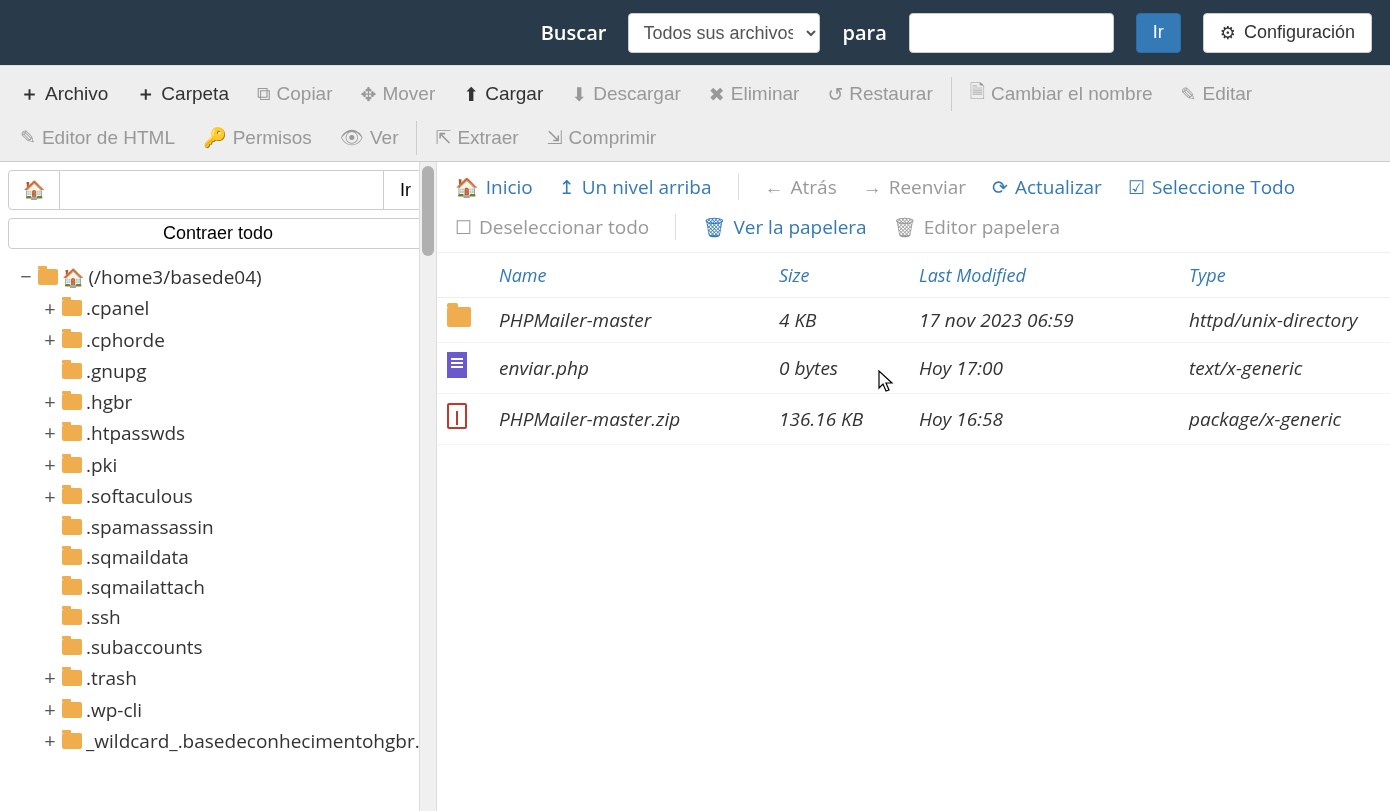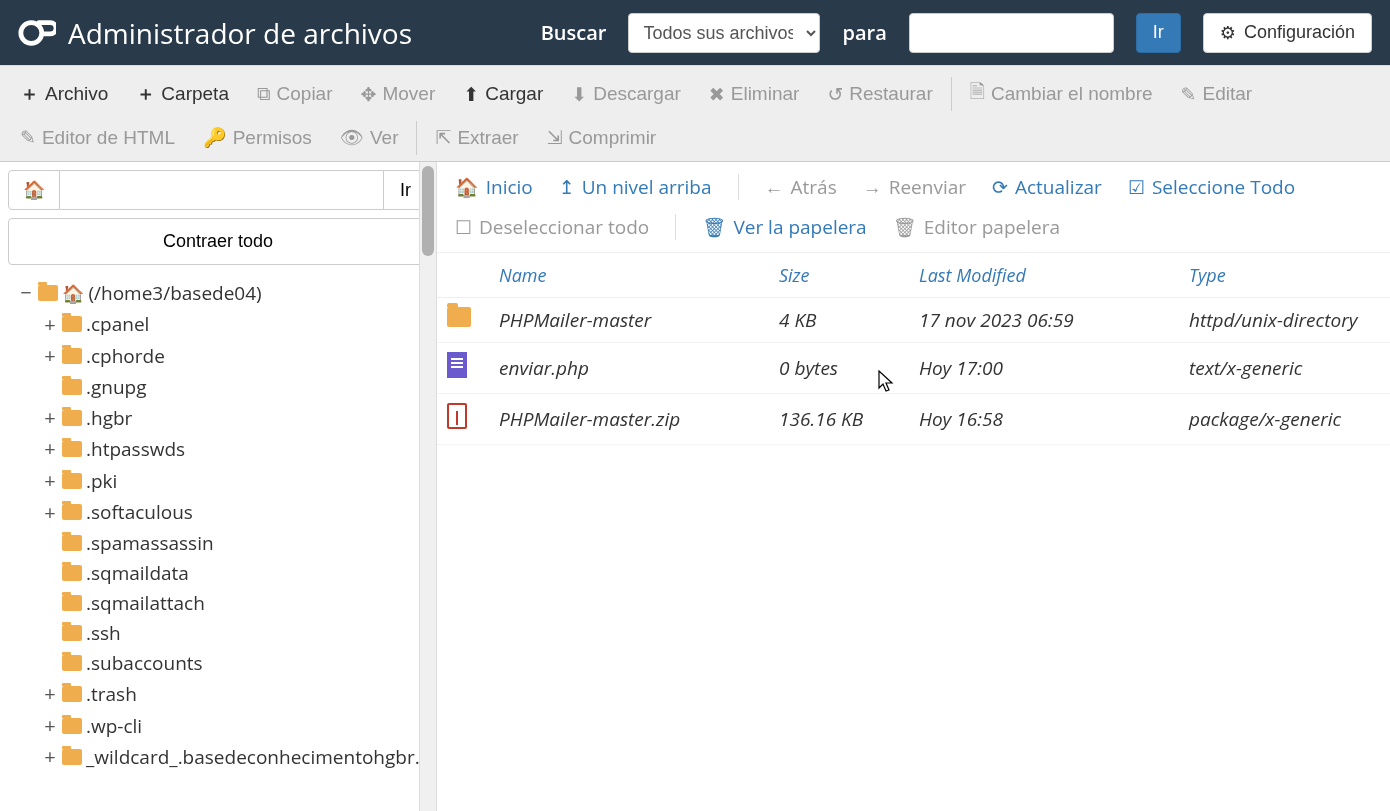--- a/index.html
+++ b/index.html
@@ -19,21 +19,21 @@
 .toolbar-btn.disabled { color: #999; cursor: default; }
 .toolbar-sep { width: 1px; height: 34px; background: #ccc; margin: 0 4px; }
 .main { display: flex; height: calc(811px - 65px - 96px); }
 .sidebar { width: 437px; border-right: 1px solid #ddd; position: relative; display: flex; flex-direction: column; }
 .scrollbar-fake { position: absolute; right: 0; top: 0; width: 17px; height: 100%; background: #f0f0f0; border-left: 1px solid #ddd; }
 .scrollbar-thumb { position: absolute; top: 4px; left: 2px; width: 12px; height: 90px; background: #b0b0b0; border-radius: 6px; }
 .path-row { padding: 8px; display: flex; gap: 0; }
 .home-btn { border: 1px solid #ccc; border-radius: 4px 0 0 4px; padding: 6px 14px; background: #fff; cursor: pointer; font-size: 18px; }
 .path-input { flex: 1; border: 1px solid #ccc; border-left: none; height: 40px; padding: 4px 10px; font-size: 18px; }
 .go-path-btn { border: 1px solid #ccc; border-left: none; border-radius: 0 4px 4px 0; padding: 6px 14px; background: #fff; cursor: pointer; font-size: 18px; min-width: 44px; }
-.collapse-btn { margin: 0 8px 8px 8px; border: 1px solid #ccc; border-radius: 4px; padding: 12px; background: #fff; cursor: pointer; font-size: 18px; text-align: center; }
+.collapse-btn { margin: 0 8px 8px 8px; border: 1px solid #ccc; border-radius: 4px; padding: 4px; background: #fff; cursor: pointer; font-size: 18px; text-align: center; }
 .tree { padding: 4px 4px 4px 18px; overflow: hidden; font-size: 19px; line-height: 1.58; }
 .tree-row { display: flex; align-items: center; gap: 4px; white-space: nowrap; cursor: pointer; }
 .tree-toggle { width: 16px; text-align: center; color: #555; font-size: 20px; user-select: none; }
 .folder-ico { width: 20px; height: 16px; display: inline-block; background: #f0ad4e; border-radius: 2px; position: relative; flex-shrink: 0; }
 .folder-ico::before { content: ""; position: absolute; top: -3px; left: 0; width: 9px; height: 3px; background: #f0ad4e; border-radius: 1px 1px 0 0; }
 .folder-ico.open { background: #f0ad4e; }
 .home-ico { font-size: 18px; color: #333; }
 .tree-children { padding-left: 24px; }
 .content { flex: 1; display: flex; flex-direction: column; }
 .action-bar { padding: 8px 18px; display: flex; flex-wrap: wrap; gap: 6px 26px; align-items: center; border-bottom: 1px solid #eee; }
@@ -50,27 +50,20 @@
 .doc-ico { width: 20px; height: 26px; background: #6a5acd; display: inline-block; position: relative; }
 .doc-ico::after { content: ""; position: absolute; top: 6px; left: 4px; right: 4px; height: 2px; background: #fff; box-shadow: 0 4px 0 #fff, 0 8px 0 #fff; }
 .zip-ico { width: 20px; height: 26px; border: 2px solid #c0392b; background: #fff; display: inline-block; position: relative; border-radius: 2px; }
 .zip-ico::after { content: ""; position: absolute; top: 6px; left: 50%; width: 2px; height: 14px; background: #c0392b; transform: translateX(-50%); }
 .cursor-arrow { position: absolute; left: 878px; top: 370px; pointer-events: none; z-index: 1000; }
 </style>
 </head>
 <body>
 
 <div class="header">
-  <div class="logo">
-    <svg class="logo-icon" viewBox="0 0 40 40">
-      <circle cx="14" cy="20" r="11" fill="none" stroke="#fff" stroke-width="5"></circle>
-      <path d="M 22 9 L 34 9 A 6 6 0 0 1 34 21 L 28 21" fill="none" stroke="#fff" stroke-width="5" stroke-linecap="round"></path>
-    </svg>
-    <span class="app-title">Administrador de archivos</span>
-  </div>
   <div class="search-area">
     <span class="search-label">Buscar</span>
     <select class="search-select">
       <option>Todos sus archivos</option>
     </select>
     <span class="search-label">para</span>
     <input class="search-input" value="" style="">
     <button class="go-btn">Ir</button>
     <button class="config-btn">
       <span>⚙</span>

